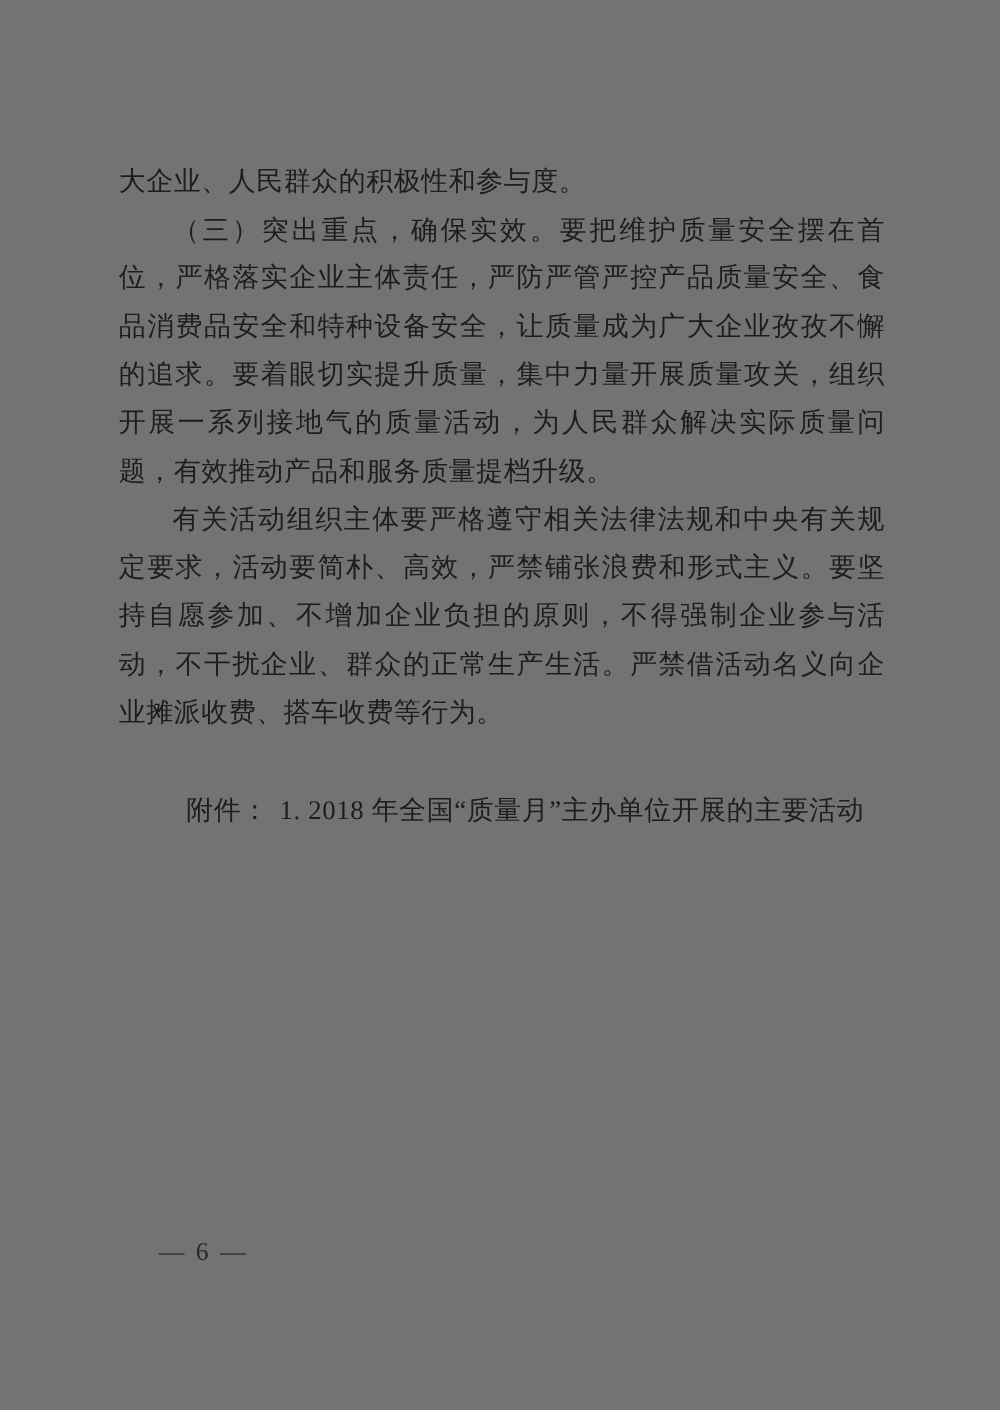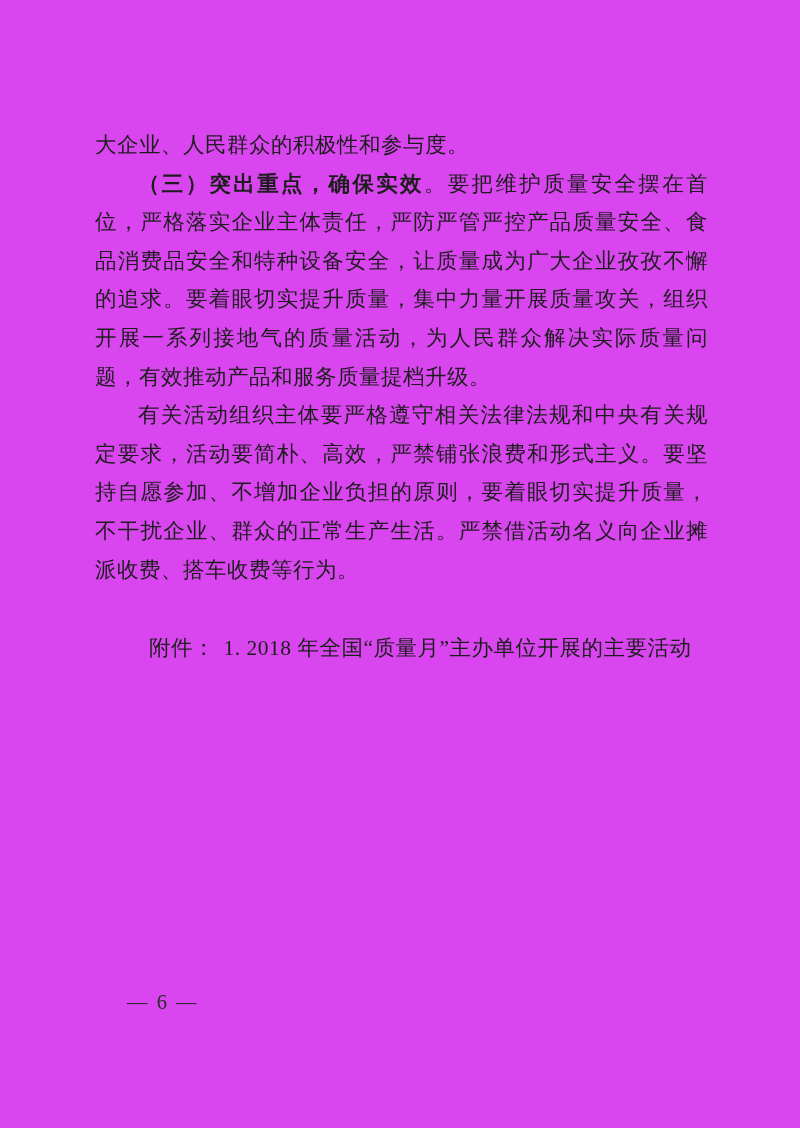--- a/index.html
+++ b/index.html
@@ -8,41 +8,41 @@
     height: 1128px;
     position: relative;
     background: #ffffff;
     color: #1d1d1d;
     font-family: "Liberation Serif", "DejaVu Serif", serif;
     overflow: hidden;
   }
   .page {
     position: absolute;
     inset: 0;
-    background: #d946ef;
+    background: #737373;
   }
   .content {
     position: absolute;
     left: 95px;
     top: 126px;
     width: 613px;
     font-size: 21.5px;
     line-height: 38.6px;
     text-align: justify;
     letter-spacing: 0.5px;
   }
   .content p {
     margin: 0;
     text-indent: 2em;
   }
   .content p.no-indent {
     text-indent: 0;
   }
   .lead-bold {
-    font-weight: bold;
+    font-weight: normal;
   }
   .attachments {
     position: relative;
     margin-top: 40px;
     padding-left: 112px;
     text-align: center;
   }
   .att-label {
     position: absolute;
     left: 54px;
@@ -68,21 +68,21 @@
 <body>
 
 <div class="page">
 
   <div class="content">
 
     <p class="no-indent">大企业、人民群众的积极性和参与度。</p>
 
     <p><span class="lead-bold">（三）突出重点，确保实效</span><span>。要把维护质量安全摆在首位，严格落实企业主体责任，严防严管严控产品质量安全、食品消费品安全和特种设备安全，让质量成为广大企业孜孜不懈的追求。要着眼切实提升质量，集中力量开展质量攻关，组织开展一系列接地气的质量活动，为人民群众解决实际质量问题，有效推动产品和服务质量提档升级。</span></p>
 
-    <p>有关活动组织主体要严格遵守相关法律法规和中央有关规定要求，活动要简朴、高效，严禁铺张浪费和形式主义。要坚持自愿参加、不增加企业负担的原则，要着眼切实提升质量，不干扰企业、群众的正常生产生活。严禁借活动名义向企业摊派收费、搭车收费等行为。</p>
+    <p>有关活动组织主体要严格遵守相关法律法规和中央有关规定要求，活动要简朴、高效，严禁铺张浪费和形式主义。要坚持自愿参加、不增加企业负担的原则，不得强制企业参与活动，不干扰企业、群众的正常生产生活。严禁借活动名义向企业摊派收费、搭车收费等行为。</p>
 
 
     <div class="attachments">
       <span class="att-label">附件：</span>
       <div class="att-item">1. 2018 年全国“质量月”主办单位开展的主要活动</div>
     </div>
 
   </div>
 
   <div class="page-number">— 6 —</div>

